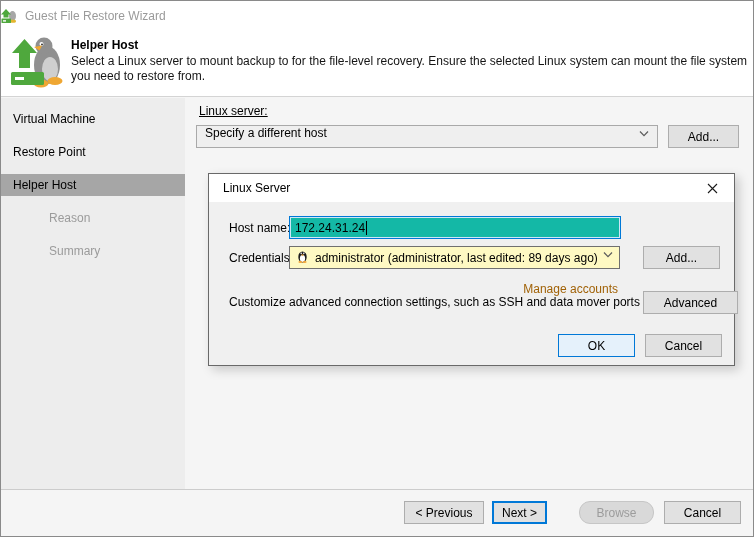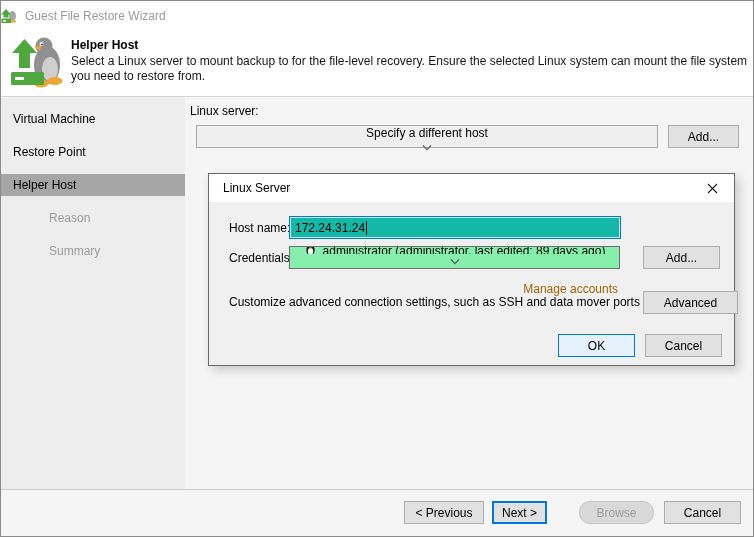--- a/index.html
+++ b/index.html
@@ -25,42 +25,42 @@
   
   .sidebar { position:absolute; left:0; top:97px; width:218px; bottom:47px;
              background:#ededed; border-right:1px solid #cccccc; }
   .sb-item { height:22px; line-height:22px; padding-left:12px; margin-top:11px; color:#000; }
   .sb-item:first-child { margin-top:10px; }
   .sb-item.selected { background:#a6a6a6; }
   .sb-item.disabled { color:#9b9b9b;padding-left:48px; }
 
   
   .content { position:absolute; left:184px; top:97px; right:0; bottom:47px; background:#f5f5f5; }
-  .lbl-linux-server { position:absolute; left:5px; top:6px; }
-  .combo { border:1px solid #a9a9a9; background:#efefef; display:flex; align-items:center;
-           padding:0 8px; justify-content:space-between;flex-direction:column; }
+  .lbl-linux-server { position:absolute; left:14px; top:6px;text-decoration:underline; }
+  .combo { border:1px solid #a9a9a9; background:#efefef; display:flex; 
+           padding:0 8px; justify-content:space-between; }
   .combo-main { position:absolute; left:11px; top:27px; width:462px; height:23px; }
   .btn { position:absolute; height:23px; background:#e1e1e1; border:1px solid #adadad;
          display:flex; align-items:center; justify-content:center; font-family:"Liberation Sans",sans-serif;
          font-size:12px; color:#000; cursor:default; }
   .btn-add-main { left:483px; top:27px; width:71px; }
 
   
   .dialog { position:absolute; left:207px; top:172px; width:527px; height:193px;
             background:#f0f0f0; border:1px solid #696969; box-shadow:4px 4px 10px rgba(0,0,0,0.18); }
   .dlg-titlebar { position:absolute; left:0; top:0; right:0; height:28px; background:#fff; }
   .dlg-title { position:absolute; left:14px; top:0; line-height:28px; color:#000; }
   .dlg-close { position:absolute; right:5px; top:3px; width:34px; height:22px;
                display:flex; align-items:center; justify-content:center; }
   .dlg-label { position:absolute; color:#000; }
   .input-host { position:absolute; left:80px; top:42px; width:332px; height:23px; background:#14b8a6;
                 border:1px solid #0078d7; box-shadow:inset 0 0 0 1px #cde6f7;
                 display:flex; align-items:center; padding:0 5px; }
   .caret { display:inline-block; width:1px; height:14px; background:#000; margin-left:1px; }
-  .combo-cred { position:absolute; left:80px; top:72px; width:331px; height:23px; background:#86efac;
+  .combo-cred { position:absolute; left:80px; top:72px; width:331px; height:23px; background:#fef9c3;
                 border:1px solid #707070; padding:0 6px; }
   .combo-cred .cred-left { display:flex; align-items:center; gap:6px; overflow:hidden; white-space:nowrap; }
   .btn-add-dlg { left:434px; top:72px; width:77px; }
   .link { position:absolute; top:99px; right:116px; color:#a16207;margin-top:9px; }
   .adv-text { position:absolute; left:20px; top:121px; color:#000; }
   .btn-advanced { left:434px; top:117px; width:95px; }
   .btn-ok { left:349px; top:160px; width:77px; background:#e5f1fb; border:1px solid #0078d7; }
   .btn-cancel-dlg { left:436px; top:160px; width:77px; }
 
   

